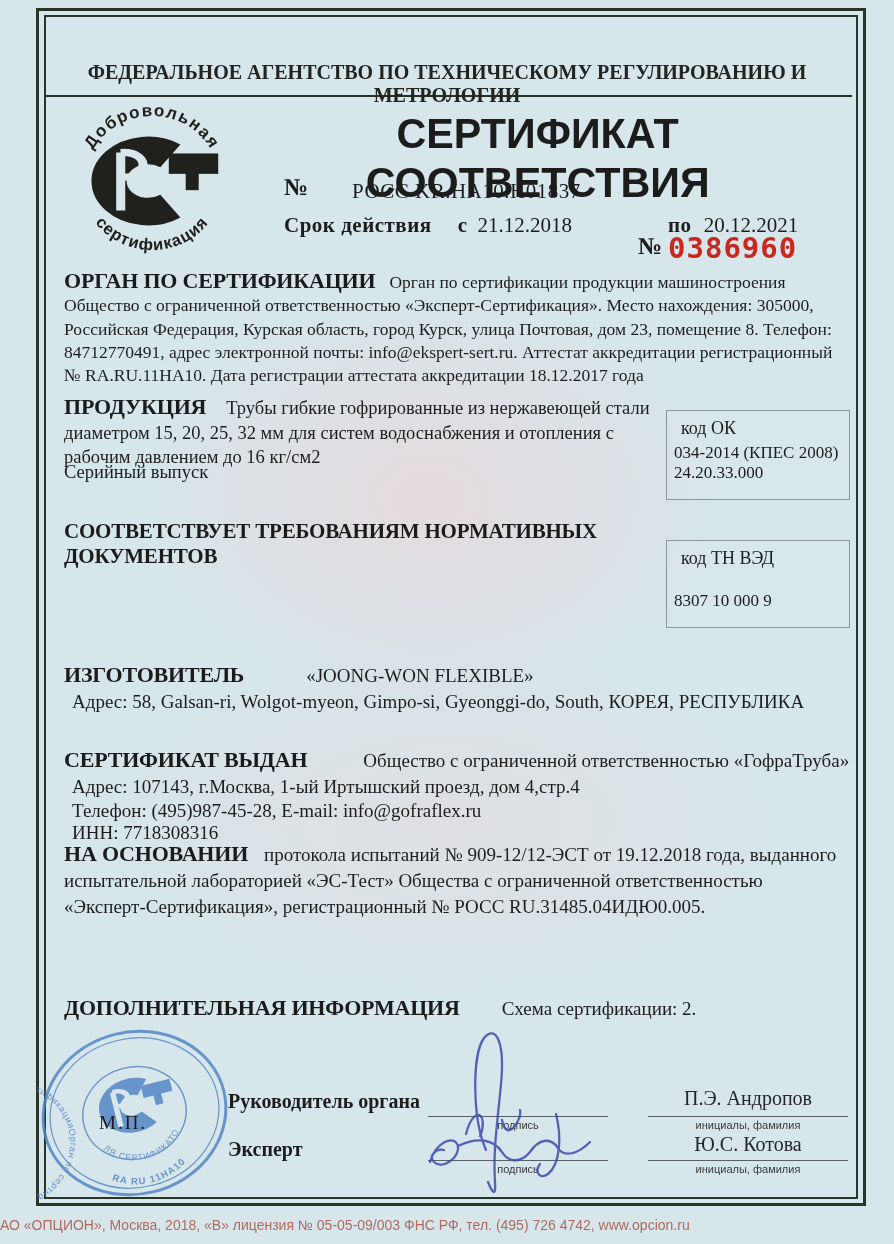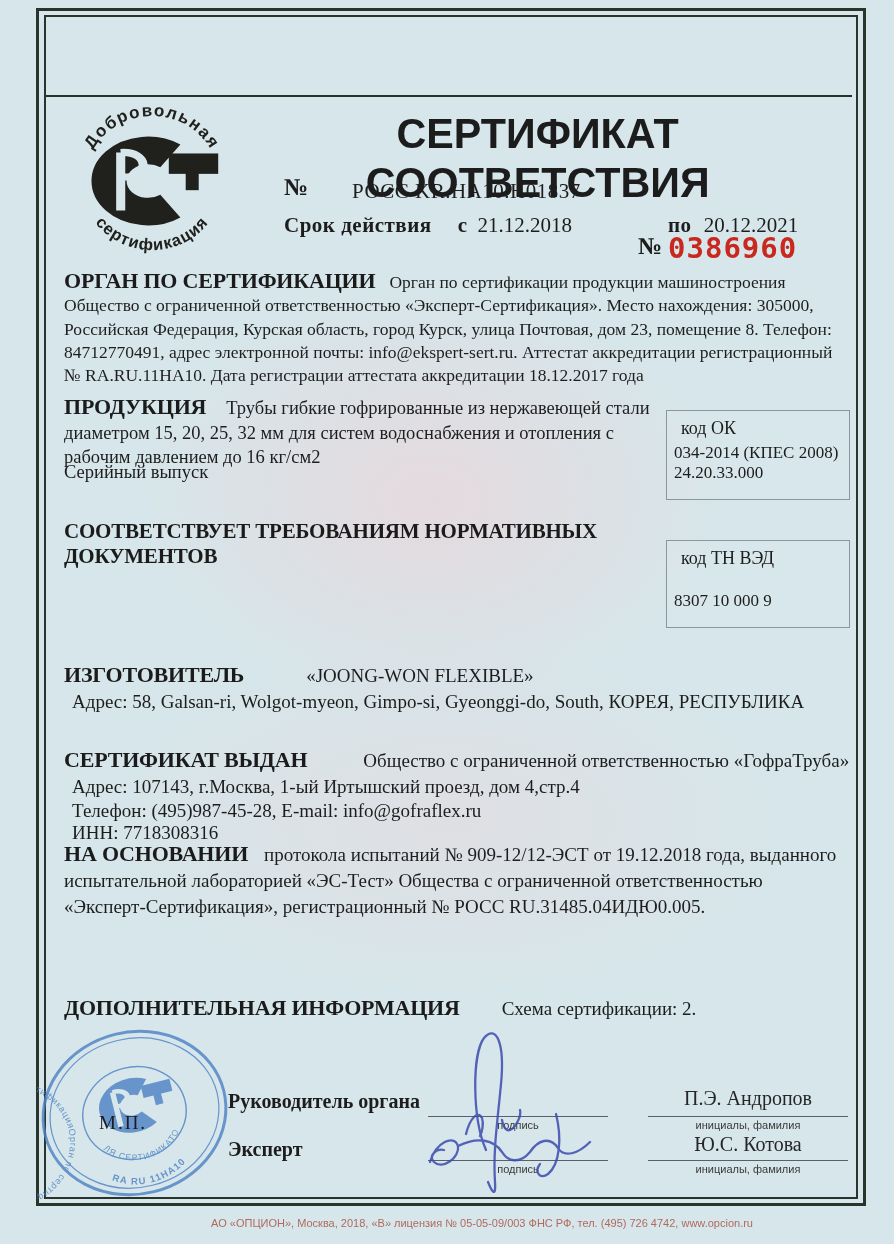--- a/index.html
+++ b/index.html
@@ -81,36 +81,37 @@
   .cap-s1{left:428px;top:1119px;width:180px;}
   .cap-n1{left:648px;top:1119px;width:200px;}
   .cap-s2{left:428px;top:1163px;width:180px;}
   .cap-n2{left:648px;top:1163px;width:200px;}
   .sig-name{font-size:20px;text-align:center;color:#26262a;}
   .name-1{left:648px;top:1087px;width:200px;}
   .name-2{left:648px;top:1133px;width:200px;}
   .mp-text{left:99px;top:1112px;font-size:19px;letter-spacing:2px;color:#1c1c22;}
   
   .footer-note{left:120px;top:1169px;width:740px;text-align:center;font-size:20.5px;color:#2c2c2c;letter-spacing:.5px;}
-  .print-info{left:0;top:1217px;width:753px;text-align:right;
-    font-family:"Liberation Sans","DejaVu Sans",sans-serif;font-size:11px;color:#b06a5e;}
+  .print-info{left:0;top:1217px;width:866px;text-align:left;
+    font-family:"Liberation Sans","DejaVu Sans",sans-serif;font-size:14px;color:#b06a5e;}
   
   .logo-rst{left:66px;top:104px;width:172px;height:152px;}
   .stamp{left:37px;top:1027px;width:195px;height:172px;opacity:.82;}
   .ink{left:408px;top:1022px;width:290px;height:175px;}
 </style>
 </head>
 <body>
 
 <div class="page">
 
   <div class="abs border-outer"></div>
   <div class="abs border-inner"></div>
   <div class="abs header-sep"></div>
 
+  <div class="abs hdr2">ФЕДЕРАЛЬНОЕ АГЕНТСТВО ПО ТЕХНИЧЕСКОМУ РЕГУЛИРОВАНИЮ И МЕТРОЛОГИИ</div>
 
   <svg class="abs logo-rst" viewBox="0 0 172 152">
     <defs>
       <path id="arcTop" d="M 20,74 A 66,62 0 0 1 152,74"></path>
       <path id="arcBot" d="M 16,80 A 70,66 0 0 0 156,80"></path>
     </defs>
     <text font-family="Liberation Sans, DejaVu Sans, sans-serif" font-size="17" font-weight="bold" fill="#20201d" letter-spacing="1.5">
       <textPath href="#arcTop" startOffset="50%" text-anchor="middle">Добровольная</textPath>
     </text>
     <text font-family="Liberation Sans, DejaVu Sans, sans-serif" font-size="16.5" font-weight="bold" fill="#20201d" letter-spacing="1">

